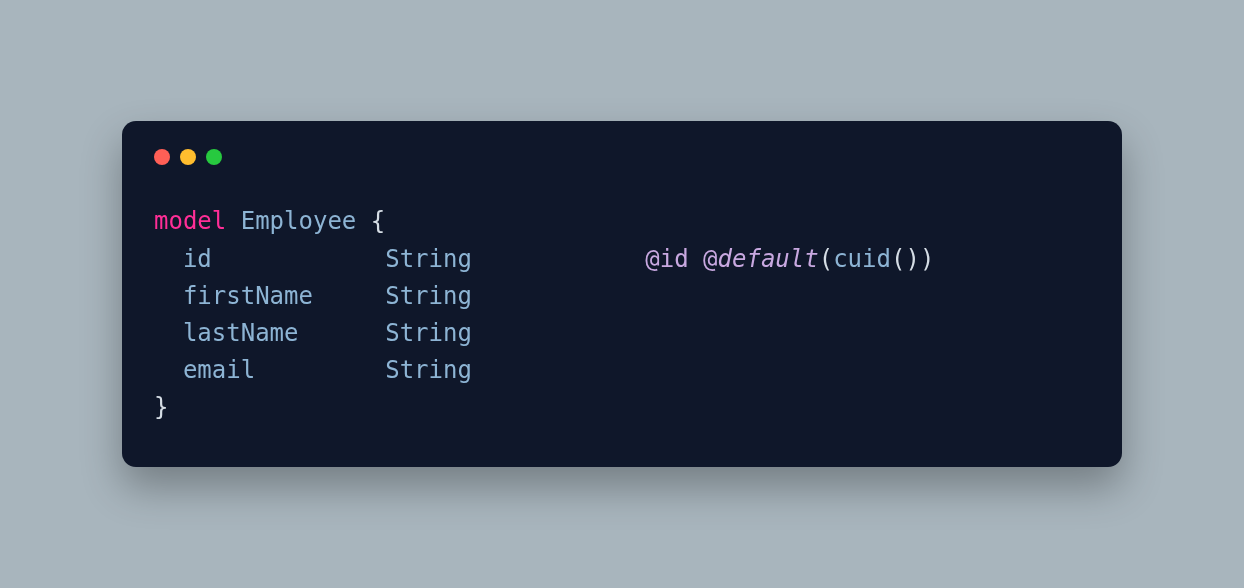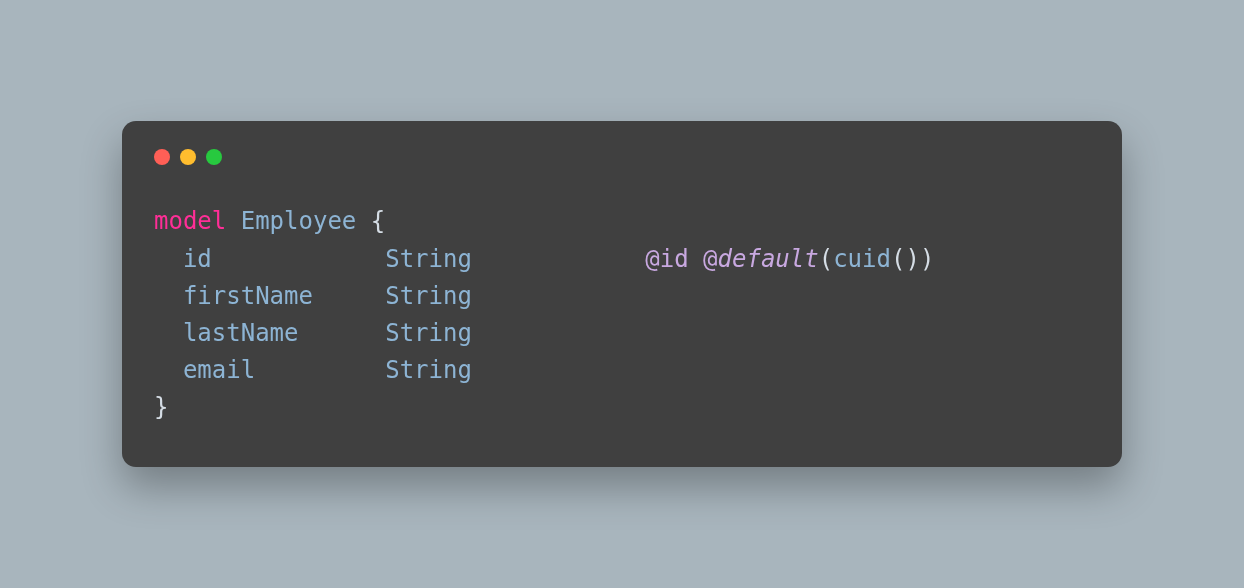--- a/index.html
+++ b/index.html
@@ -10,21 +10,21 @@
     body {
       background: #a8b5bd;
       width: 1244px;
       height: 588px;
       display: flex;
       align-items: center;
       justify-content: center;
       font-family: 'Menlo', 'Monaco', 'Consolas', monospace;
     }
     .code-window {
-      background: #404040;
+      background: #0f172a;
       border-radius: 14px;
       width: 1000px;
       padding: 28px 32px 40px 32px;
       box-shadow: 0 20px 40px rgba(0,0,0,0.3);
     }
     .traffic-lights {
       display: flex;
       gap: 10px;
       margin-bottom: 38px;
     }

